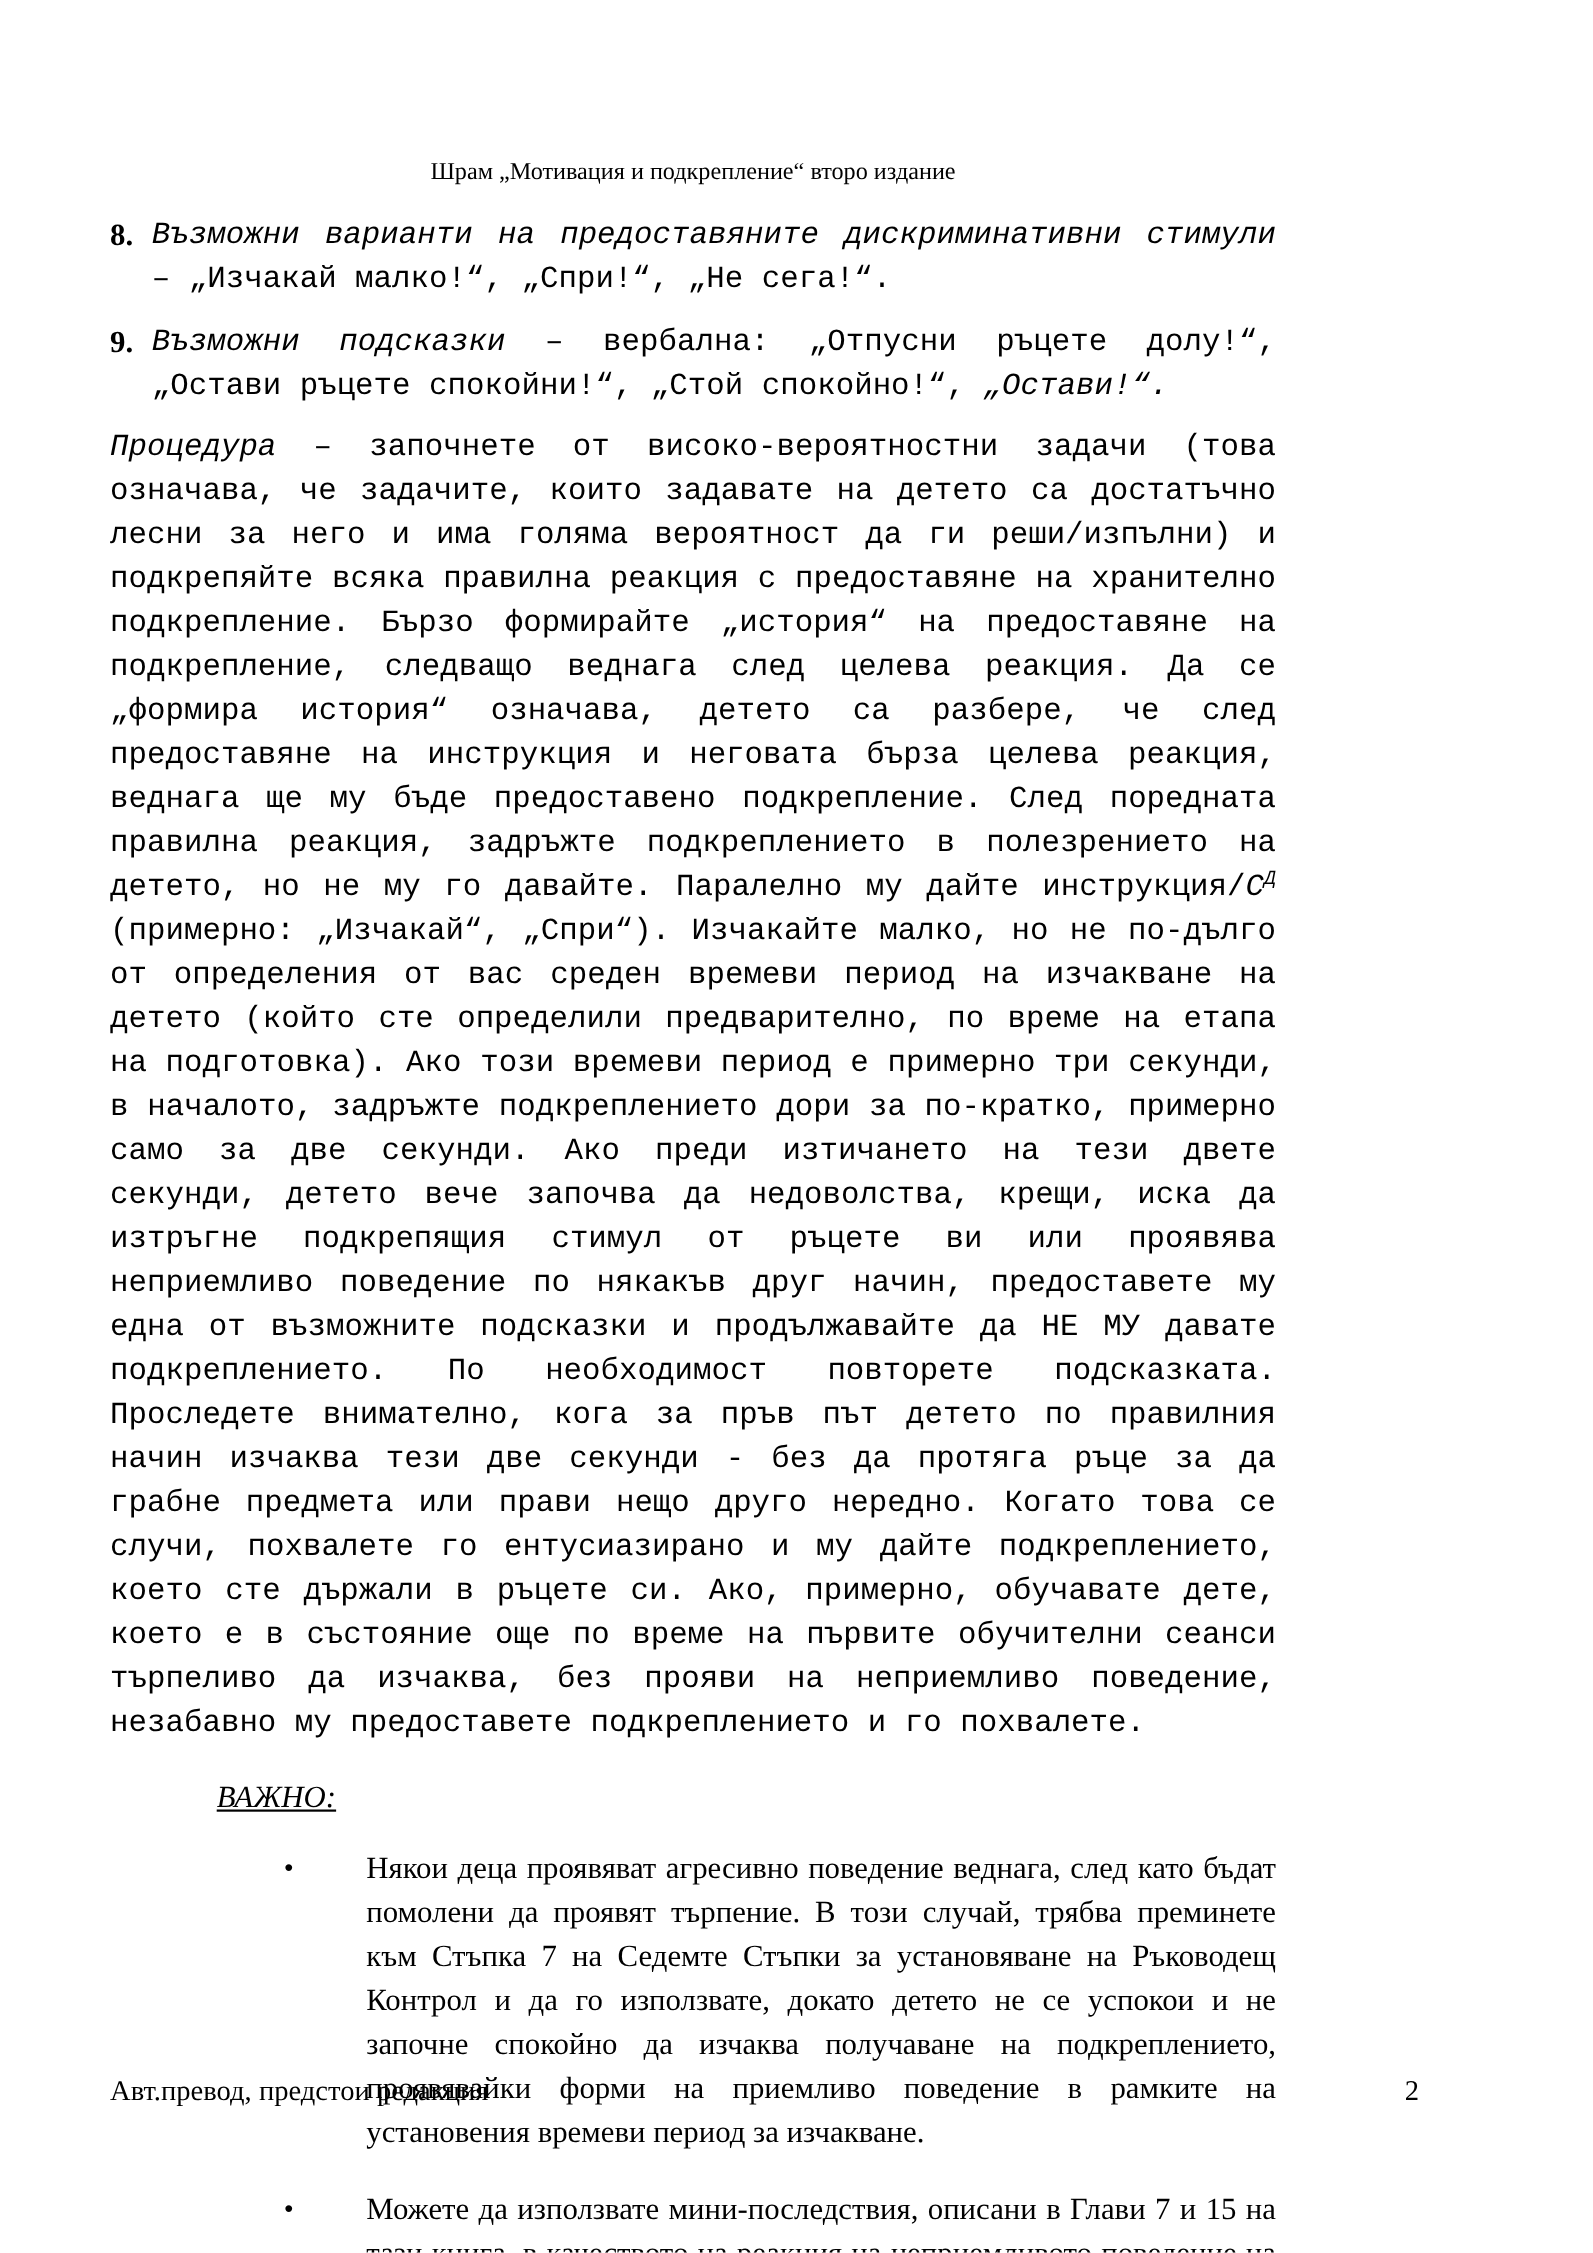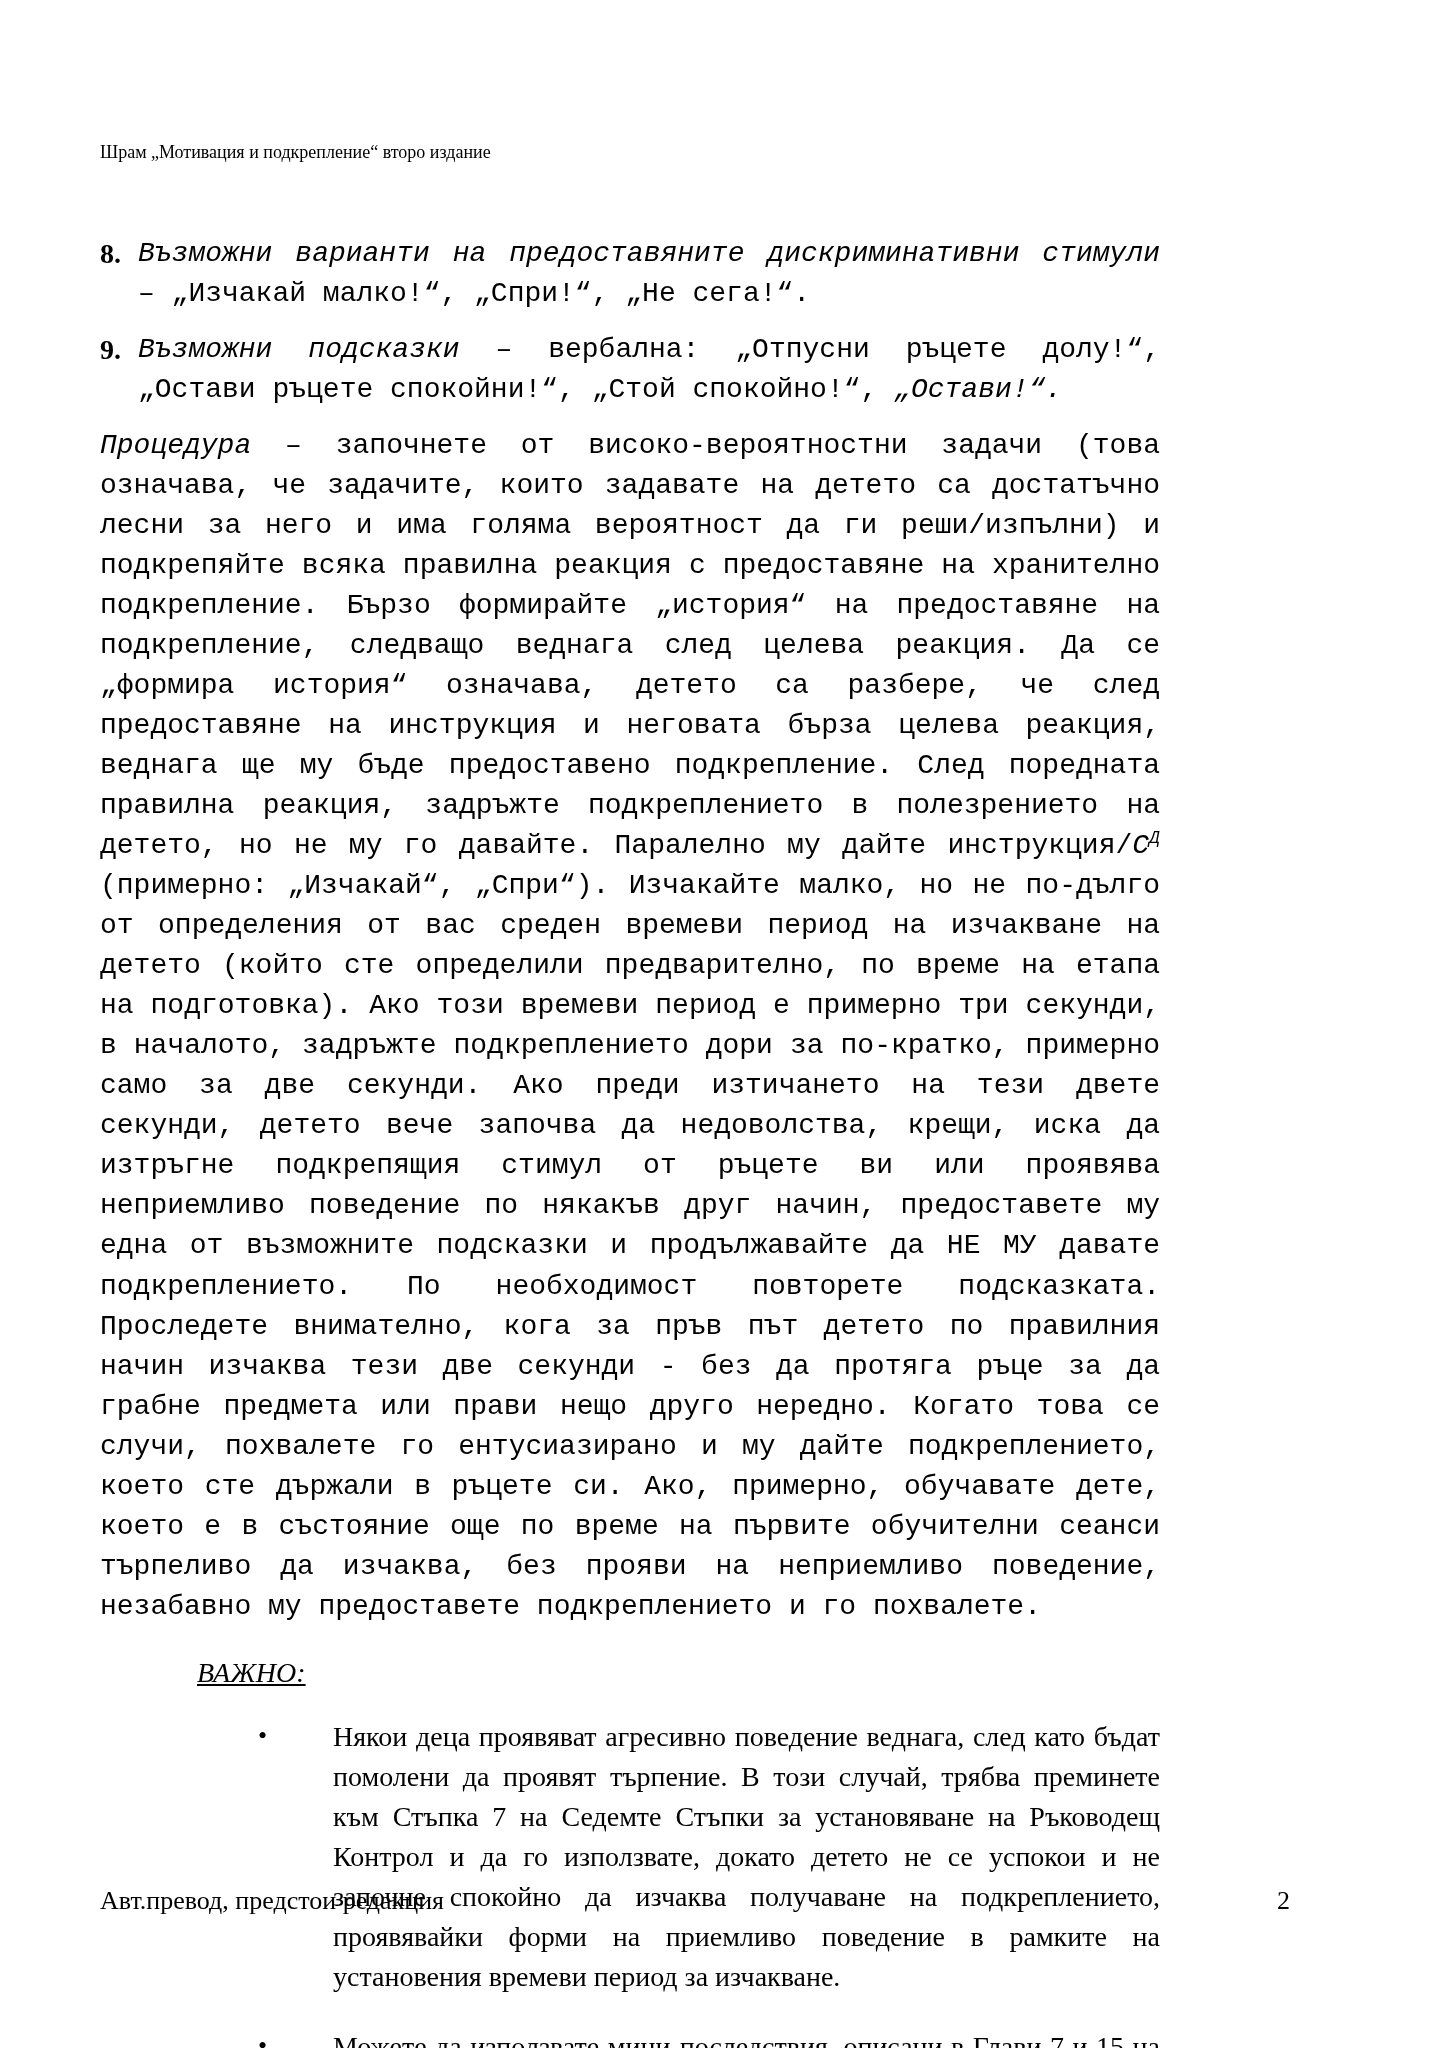--- a/index.html
+++ b/index.html
@@ -10,23 +10,23 @@
     background: #ffffff;
     color: #000000;
     font-family: "Liberation Serif", serif;
     font-size: 28px;
     line-height: 1.43;
     box-sizing: border-box;
     padding: 140px 288px 0 100px;
     overflow: hidden;
   }
   .header {
-    text-align: left;
-    font-size: 18px;
-    margin-bottom: 68px;
+    text-align: center;
+    font-size: 22px;
+    margin-bottom: 24px;
     white-space: nowrap;
   }
   .num-item {
     display: flex;
     margin-bottom: 16px;
   }
   .num {
     flex: 0 0 38px;
     font-weight: bold;
   }

